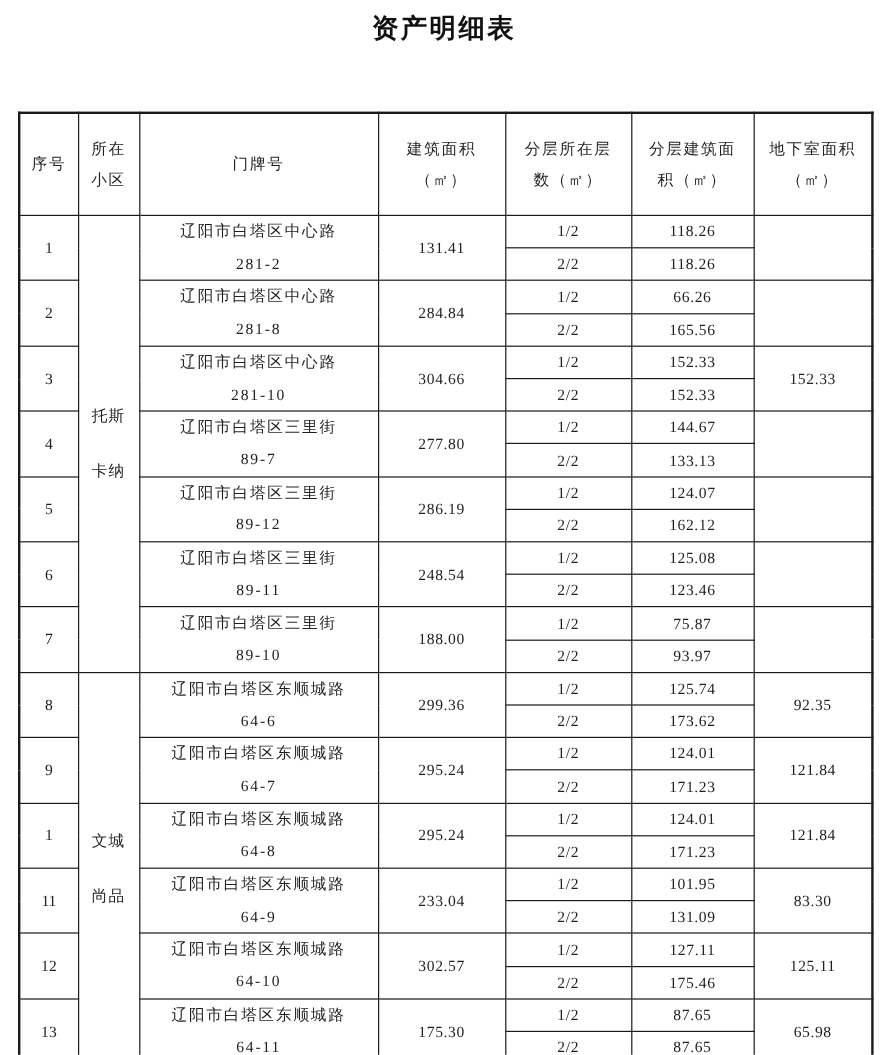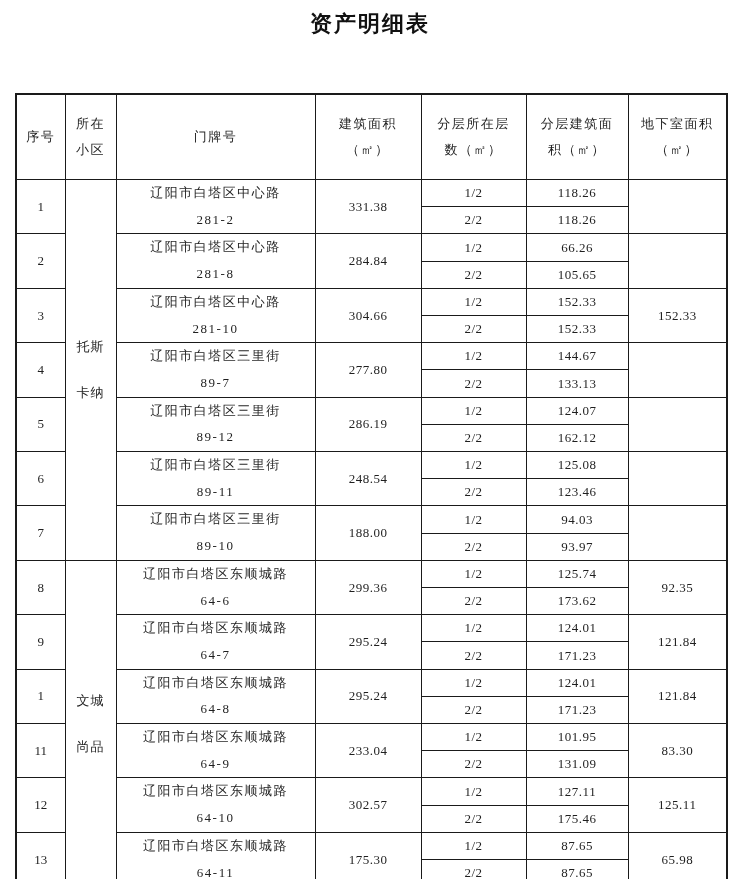--- a/index.html
+++ b/index.html
@@ -89,21 +89,21 @@
   </thead>
   <tbody>
       <tr class="r-sub">
         <td class="c-no" rowspan="2">1</td>
         <td class="c-community" rowspan="14">托斯
 卡纳</td>
         <td class="c-address" rowspan="2">
           <div>辽阳市白塔区中心路</div>
           <div>281-2</div>
         </td>
-        <td class="c-num" rowspan="2">331.38</td>
+        <td class="c-num" rowspan="2">131.41</td>
         <td class="c-num">1/2</td>
         <td class="c-num">118.26</td>
         <td class="c-num" rowspan="2"></td>
       </tr>
       <tr class="r-sub">
         <td class="c-num">2/2</td>
         <td class="c-num">118.26</td>
       </tr>
       <tr class="r-sub">
         <td class="c-no" rowspan="2">2</td>
@@ -111,21 +111,21 @@
           <div>辽阳市白塔区中心路</div>
           <div>281-8</div>
         </td>
         <td class="c-num" rowspan="2">284.84</td>
         <td class="c-num">1/2</td>
         <td class="c-num">66.26</td>
         <td class="c-num" rowspan="2"></td>
       </tr>
       <tr class="r-sub">
         <td class="c-num">2/2</td>
-        <td class="c-num">105.65</td>
+        <td class="c-num">165.56</td>
       </tr>
       <tr class="r-sub">
         <td class="c-no" rowspan="2">3</td>
         <td class="c-address" rowspan="2">
           <div>辽阳市白塔区中心路</div>
           <div>281-10</div>
         </td>
         <td class="c-num" rowspan="2">304.66</td>
         <td class="c-num">1/2</td>
         <td class="c-num">152.33</td>
@@ -181,21 +181,21 @@
         <td class="c-num">123.46</td>
       </tr>
       <tr class="r-sub">
         <td class="c-no" rowspan="2">7</td>
         <td class="c-address" rowspan="2">
           <div>辽阳市白塔区三里街</div>
           <div>89-10</div>
         </td>
         <td class="c-num" rowspan="2">188.00</td>
         <td class="c-num">1/2</td>
-        <td class="c-num">94.03</td>
+        <td class="c-num">75.87</td>
         <td class="c-num" rowspan="2"></td>
       </tr>
       <tr class="r-sub">
         <td class="c-num">2/2</td>
         <td class="c-num">93.97</td>
       </tr>
       <tr class="r-sub">
         <td class="c-no" rowspan="2">8</td>
         <td class="c-community" rowspan="12">文城
 尚品</td>

